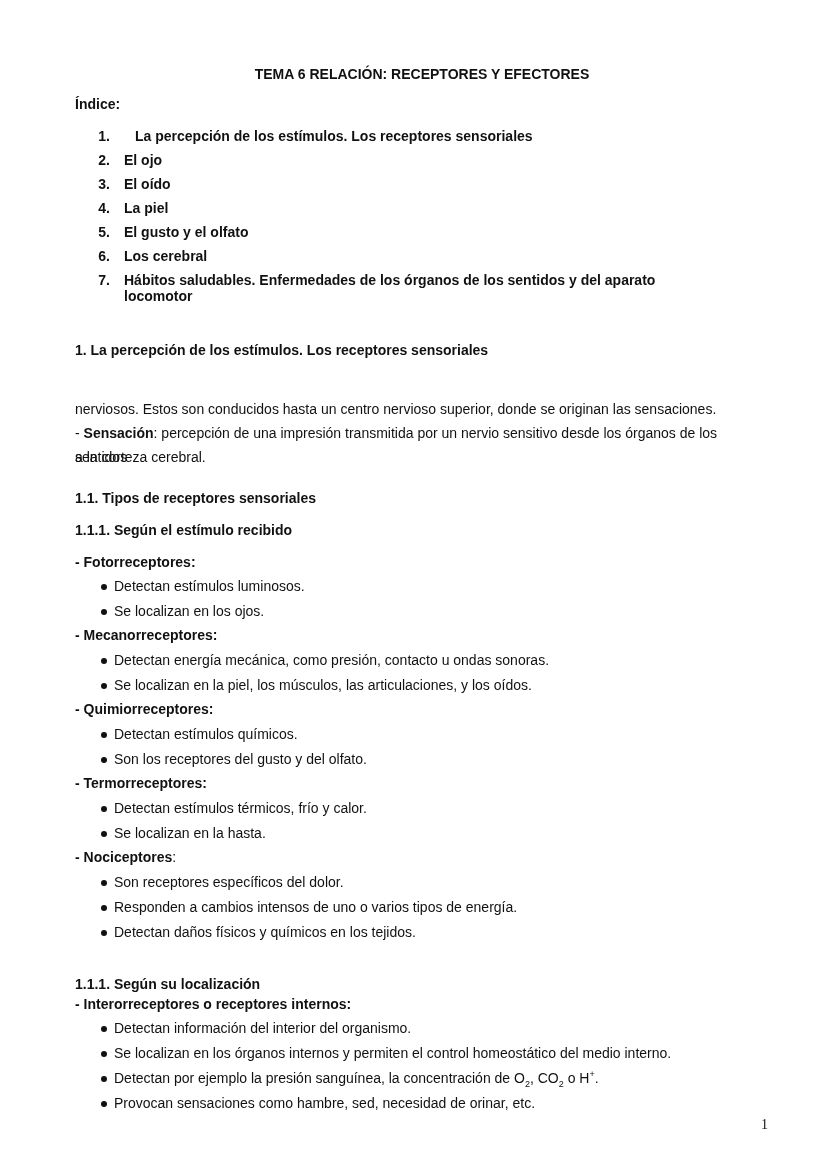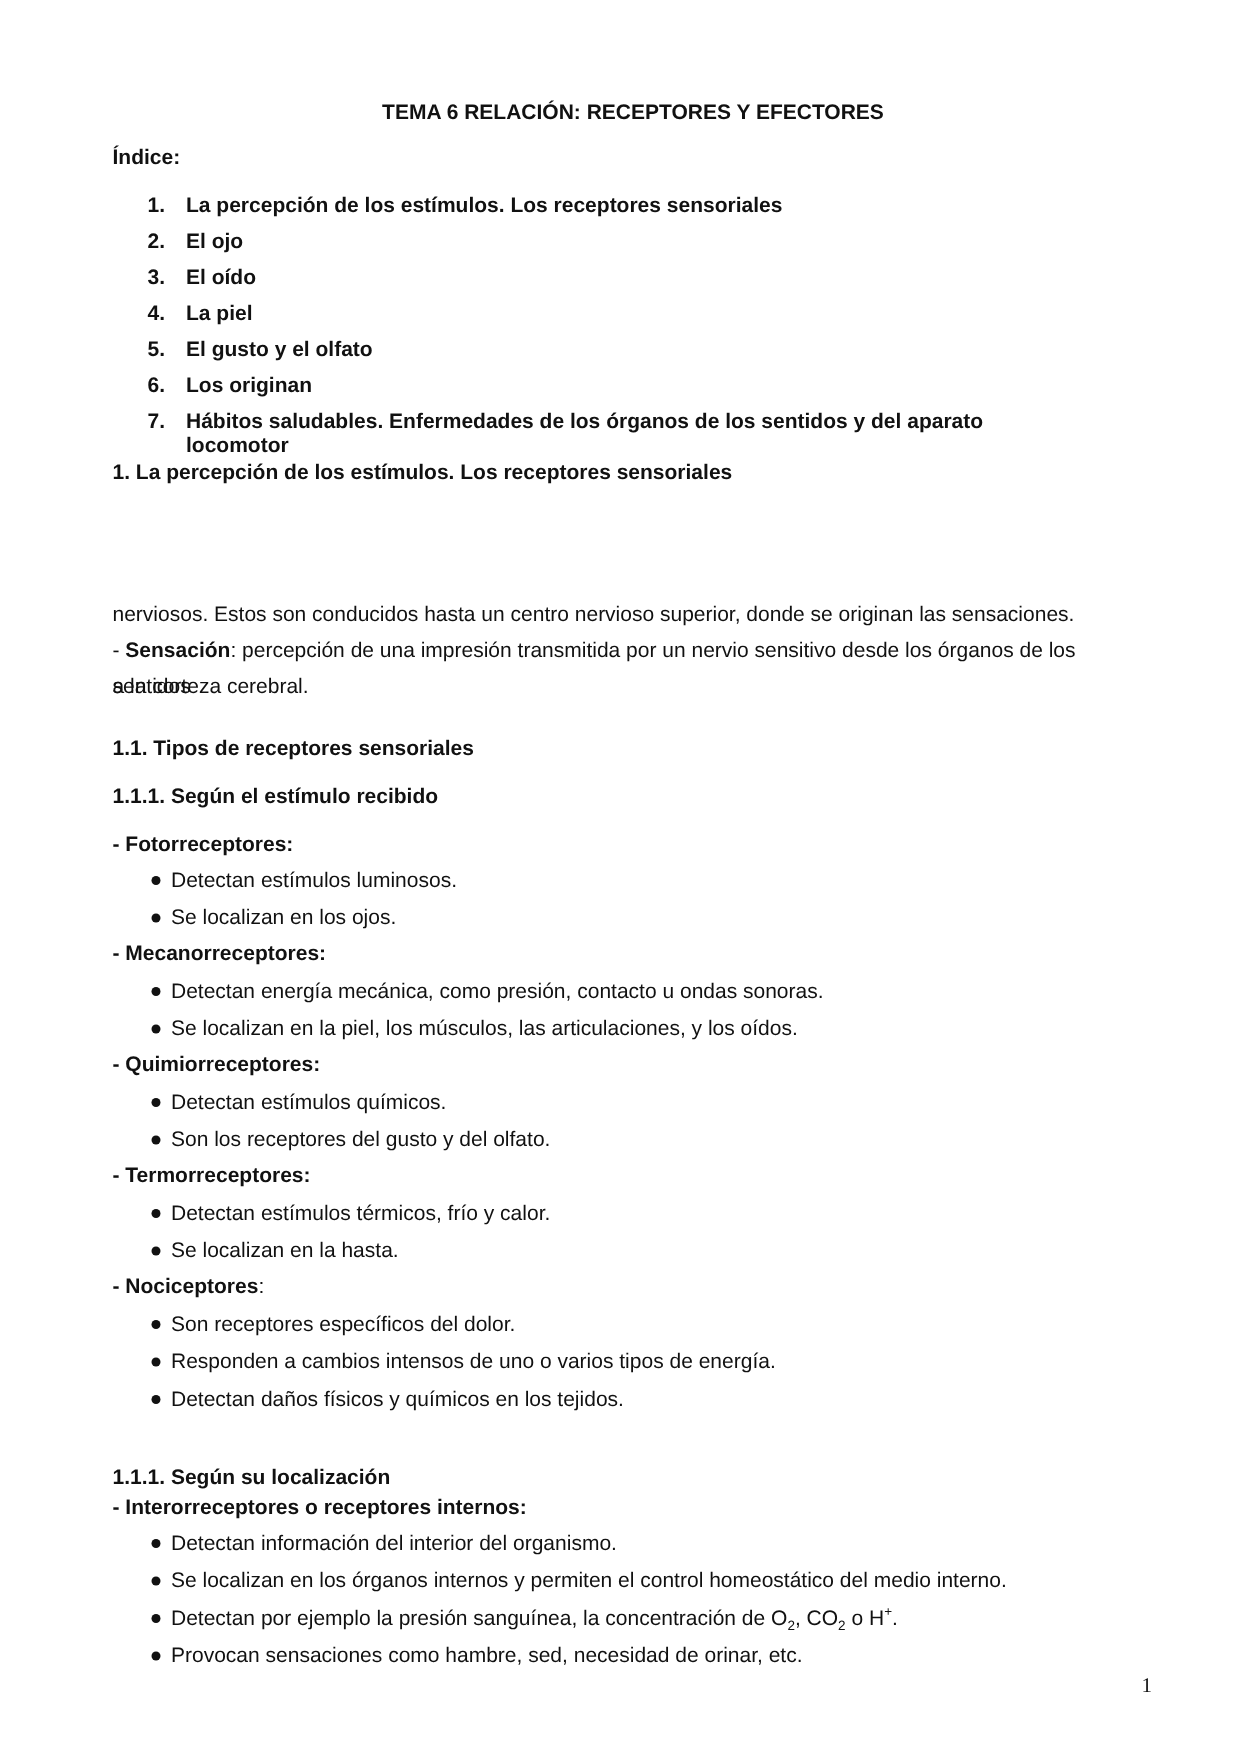--- a/index.html
+++ b/index.html
@@ -24,49 +24,49 @@
 
 <div class="page">
 
   <div class="abs title">TEMA 6  RELACIÓN: RECEPTORES Y EFECTORES</div>
 
   <div class="abs bold" style="left:75px; top:96px;">Índice:</div>
 
   <div>
     <div>
         <span class="toc-num" style="left:86px; top:128px;">1.</span>
-        <span class="toc-text" style="left:124px; top:128px;text-align:center;">La percepción de los estímulos. Los receptores sensoriales</span>
+        <span class="toc-text" style="left:135px; top:128px;text-align:center;">La percepción de los estímulos. Los receptores sensoriales</span>
       </div>
     <div>
         <span class="toc-num" style="left:86px; top:152px;">2.</span>
         <span class="toc-text" style="left:124px; top:152px;">El ojo</span>
       </div>
     <div>
         <span class="toc-num" style="left:86px; top:176px;">3.</span>
         <span class="toc-text" style="left:124px; top:176px;">El oído</span>
       </div>
     <div>
         <span class="toc-num" style="left:86px; top:200px;">4.</span>
         <span class="toc-text" style="left:124px; top:200px;">La piel</span>
       </div>
     <div>
         <span class="toc-num" style="left:86px; top:224px;">5.</span>
         <span class="toc-text" style="left:124px; top:224px;">El gusto y el olfato</span>
       </div>
     <div>
         <span class="toc-num" style="left:86px; top:248px;">6.</span>
-        <span class="toc-text" style="left:124px; top:248px;">Los originan</span>
+        <span class="toc-text" style="left:124px; top:248px;">Los cerebral</span>
       </div>
     <div>
         <span class="toc-num" style="left:86px; top:272px;">7.</span>
         <span class="toc-text" style="left:124px; top:272px;">Hábitos saludables. Enfermedades de los órganos de los sentidos y del aparato locomotor</span>
       </div>
   </div>
 
-  <div class="abs bold" style="left:75px; top:306px;">1. La percepción de los estímulos. Los receptores sensoriales</div>
+  <div class="abs bold" style="left:75px; top:342px;">1. La percepción de los estímulos. Los receptores sensoriales</div>
 
   <div class="para" style="top:421px;"><span>- </span><b>Sensación</b><span>: percepción de una impresión transmitida por un nervio sensitivo desde los órganos de los sentidos</span></div>
 
   <div class="para" style="top:397px;">nerviosos. Estos son conducidos hasta un centro nervioso superior, donde se originan las sensaciones.</div>
   <div class="para" style="top:445px;">a la corteza cerebral.</div>
 
   <div class="abs bold" style="left:75px; top:490px;">1.1. Tipos de receptores sensoriales</div>
   <div class="abs bold" style="left:75px; top:522px;">1.1.1. Según el estímulo recibido</div>
 
   <div class="abs bold" style="left:75px; top:554px;">- Fotorreceptores:</div>

